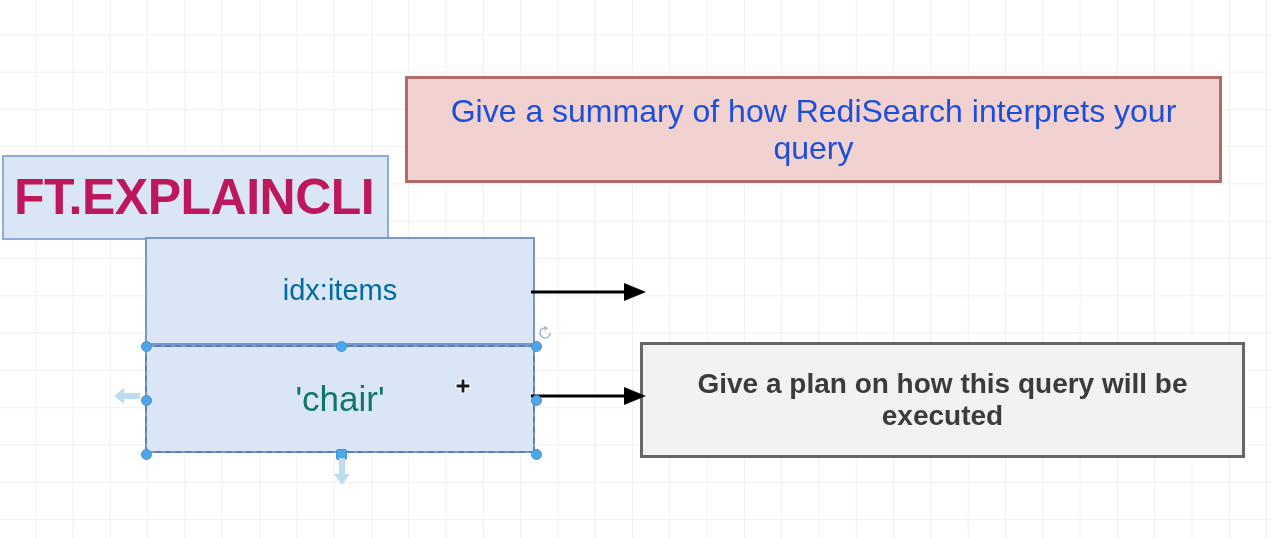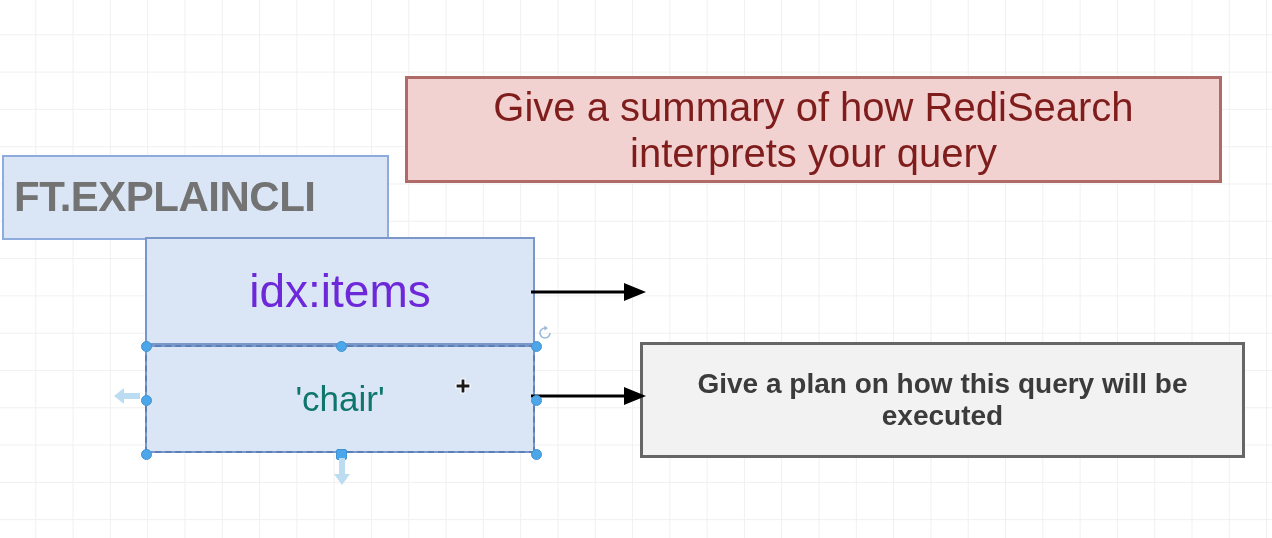--- a/index.html
+++ b/index.html
@@ -44,36 +44,36 @@
 
   #cmd-box {
     left: 2px;
     top: 155px;
     width: 387px;
     height: 85px;
     justify-content: flex-start;
     padding-left: 10px;
   }
   #cmd-box .txt {
-    font-size: 42px;
+    font-size: 50px;
     font-weight: bold;
-    color: #737373;
+    color: #be185d;
     letter-spacing: -0.5px;
   }
 
   #arg-index {
     left: 145px;
     top: 237px;
     width: 390px;
     height: 108px;
     border-color: #7b96c8;
   }
   #arg-index .txt {
-    font-size: 46px;
-    color: #6d28d9;
+    font-size: 29px;
+    color: #0369a1;
   }
 
   #arg-query {
     left: 145px;
     top: 345px;
     width: 390px;
     height: 108px;
     border-color: #7b96c8;
   }
   #arg-query .txt {
@@ -85,22 +85,22 @@
   #note-pink {
     left: 405px;
     top: 76px;
     width: 817px;
     height: 107px;
     background: #f2d2d0;
     border: 3px solid #b06a68;
     flex-direction: column;
   }
   #note-pink .txt {
-    font-size: 40px;
-    color: #7f1d1d;
+    font-size: 32px;
+    color: #1d4ed8;
     padding: 0 10px;
   }
 
   
   .box-gray {
     background: #f2f2f2;
     border: 3px solid #666666;
   }
   #desc-key {
     left: 640px;

